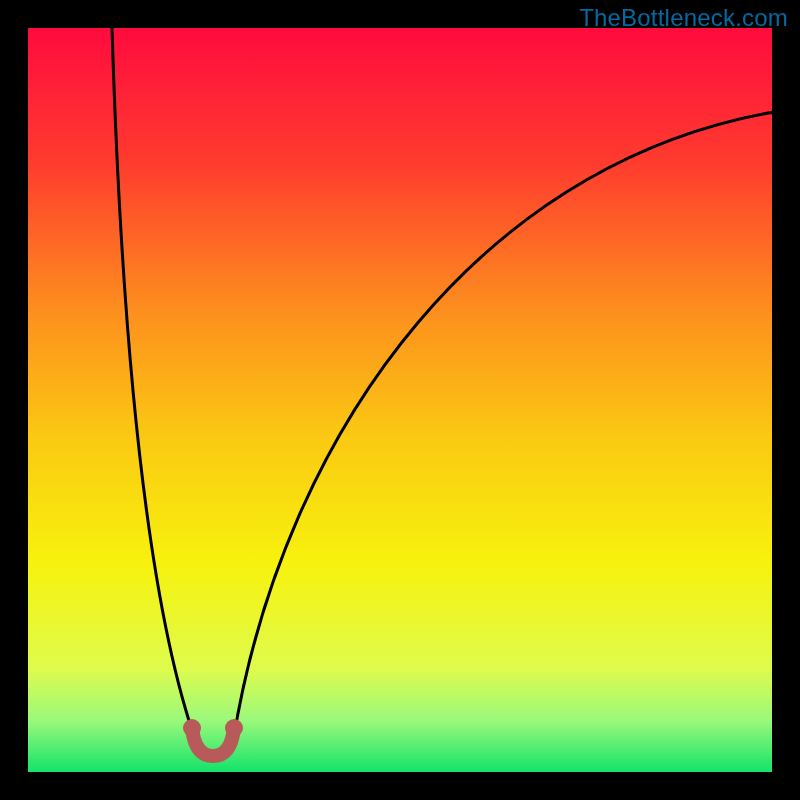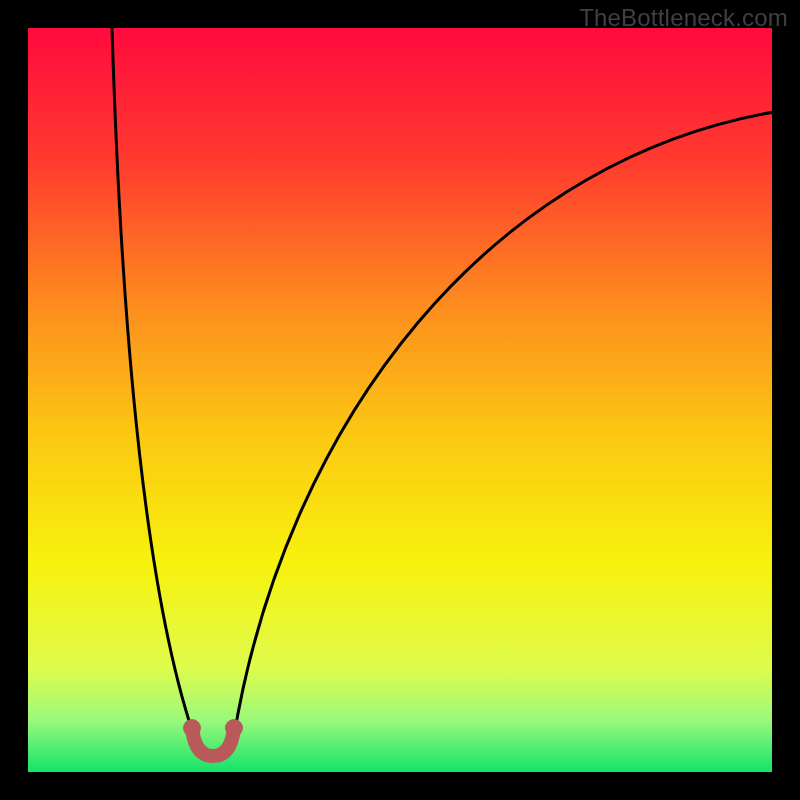--- a/index.html
+++ b/index.html
@@ -1,17 +1,17 @@
 <!DOCTYPE html>
 <html><head>
 <meta charset="utf-8">
 <style>
   html,body{margin:0;padding:0;width:800px;height:800px;overflow:hidden;background:#fff;font-family:Arial,Helvetica,sans-serif}
   .stage{position:relative;width:800px;height:800px}
-  .watermark{position:absolute;top:4px;right:12px;color:#404040;font-size:24px;font-weight:400;letter-spacing:.2px}
+  .watermark{position:absolute;top:4px;right:12px;color:#0369a1;font-size:24px;font-weight:400;letter-spacing:.2px}
   svg{position:absolute;top:0;left:0}
 </style>
 </head>
 <body>
 <div class="stage">
 
 <svg id="chart-svg" width="800" height="800" viewBox="0 0 800 800">
   <defs>
     <linearGradient id="bg-grad" x1="0" y1="0" x2="0" y2="1">
           <stop offset="0%" stop-color="#ff0b3e"></stop>

